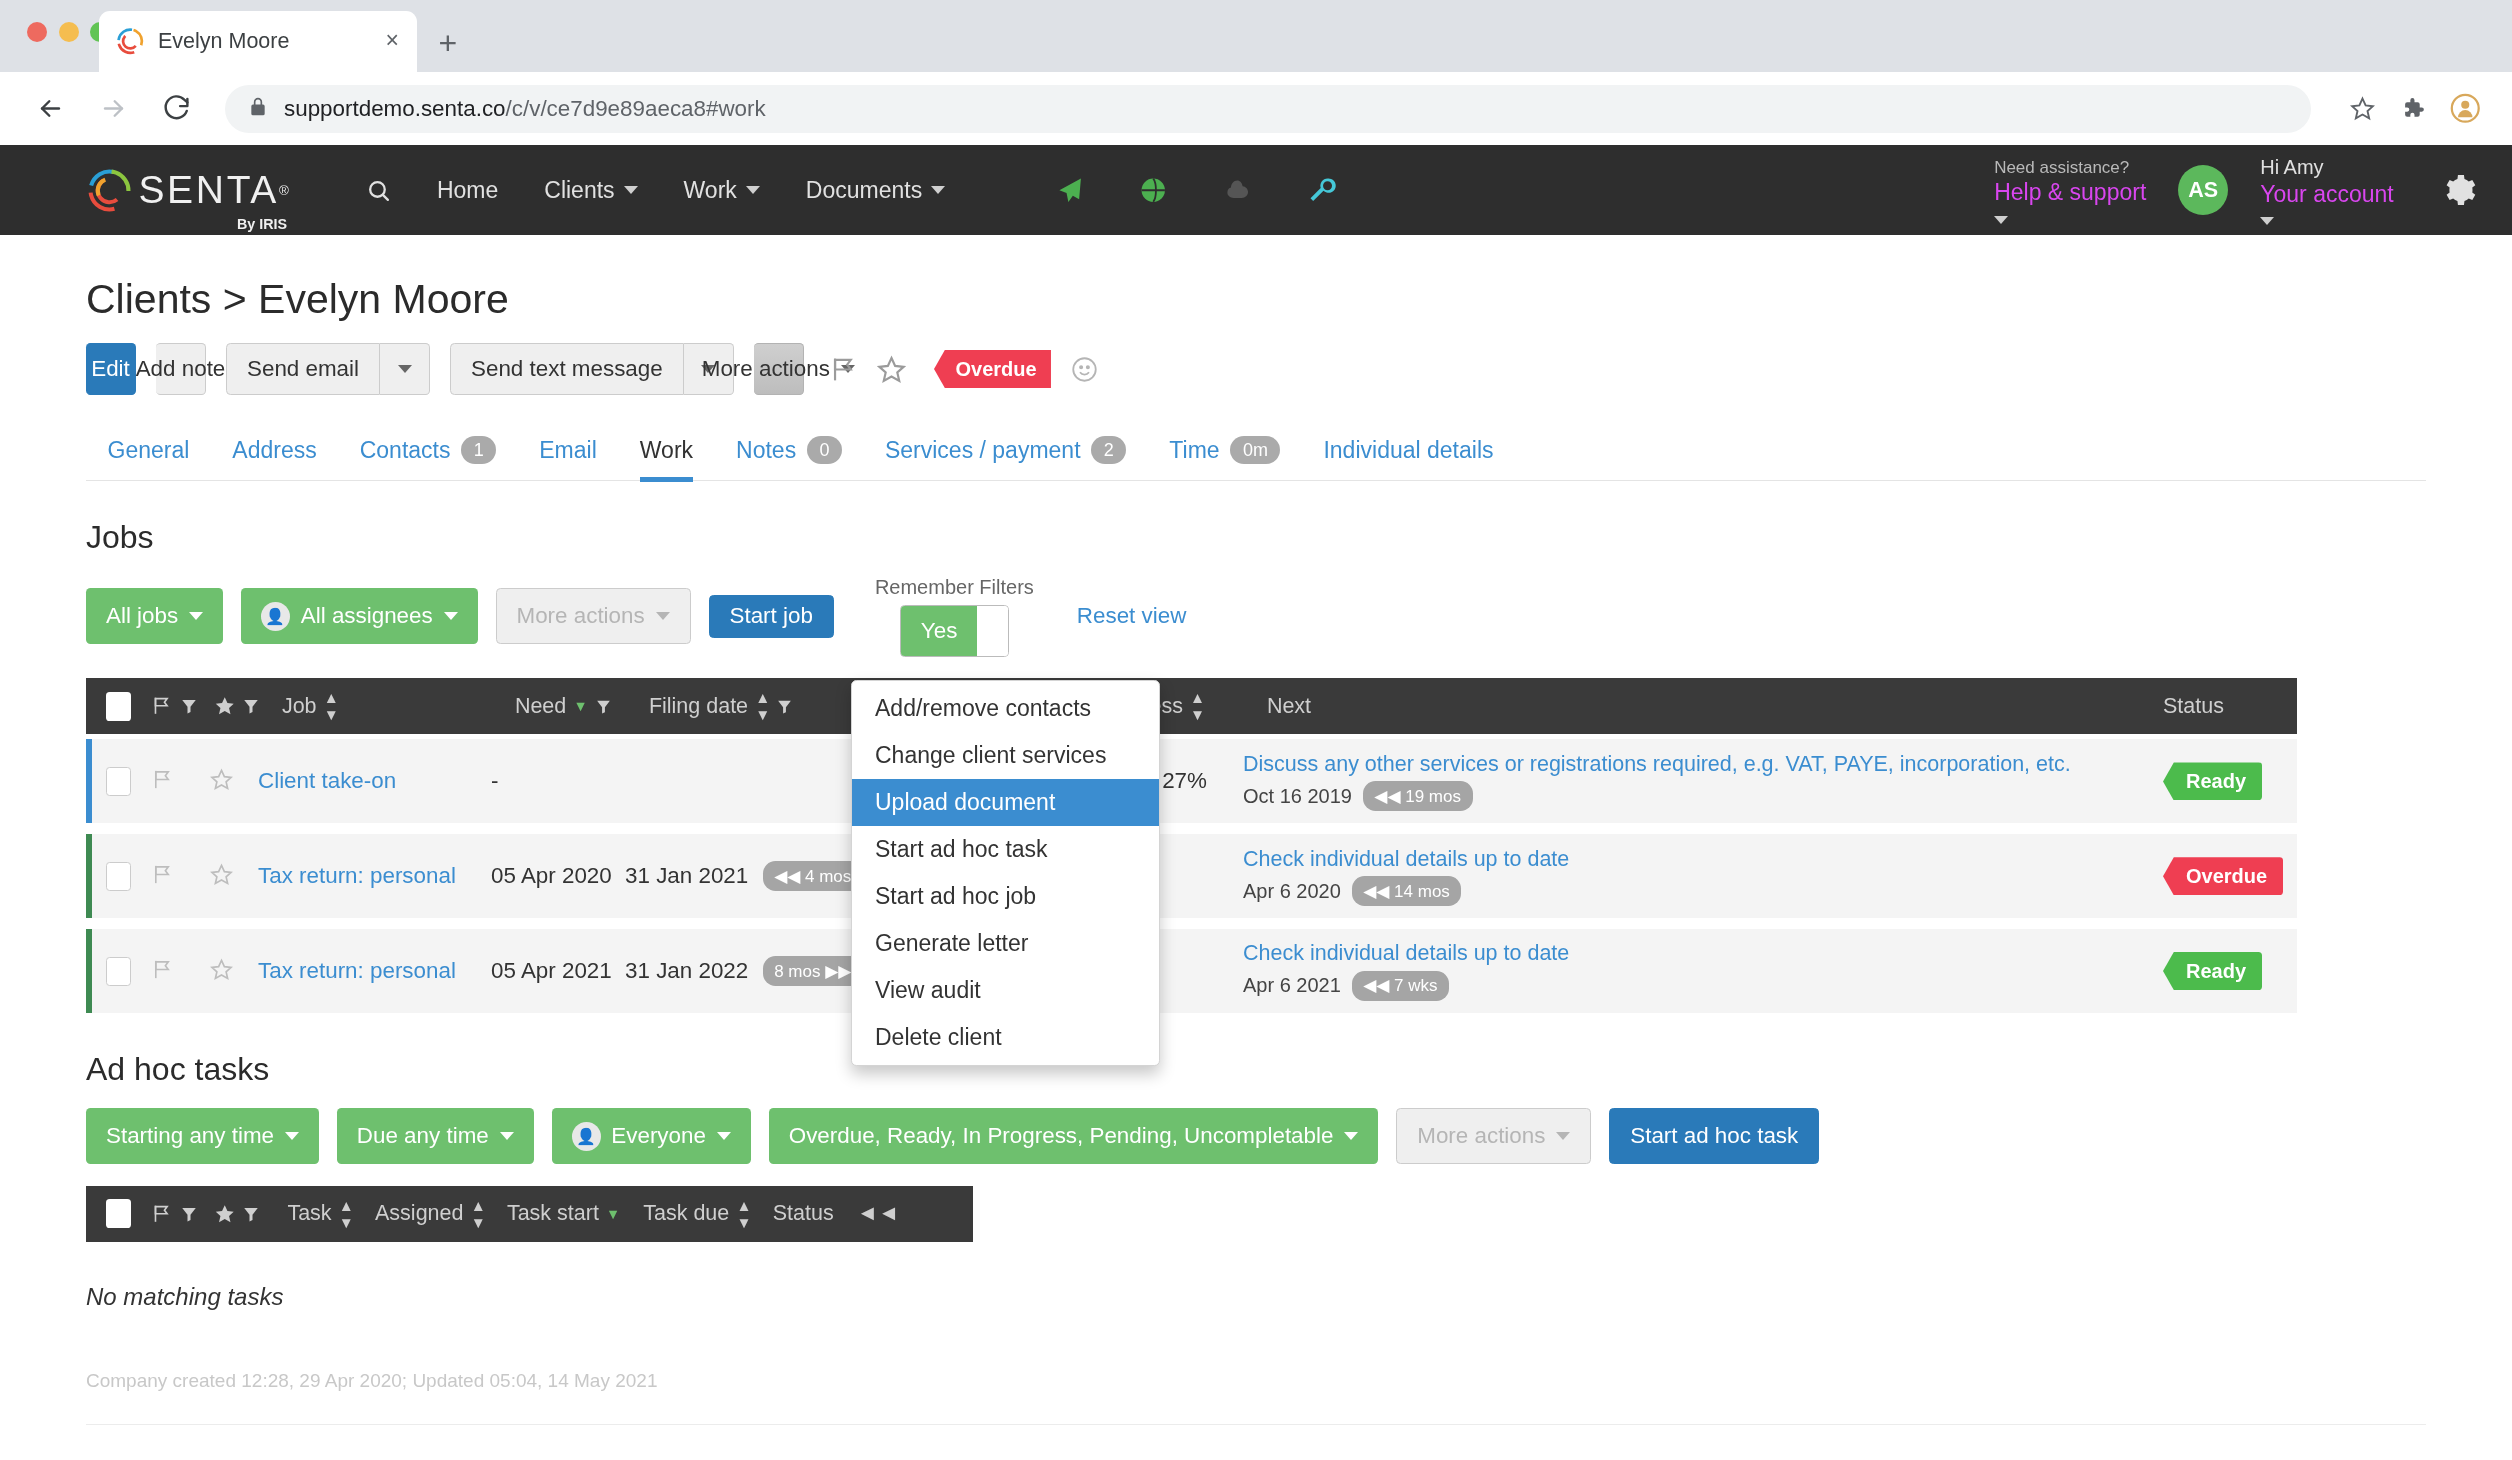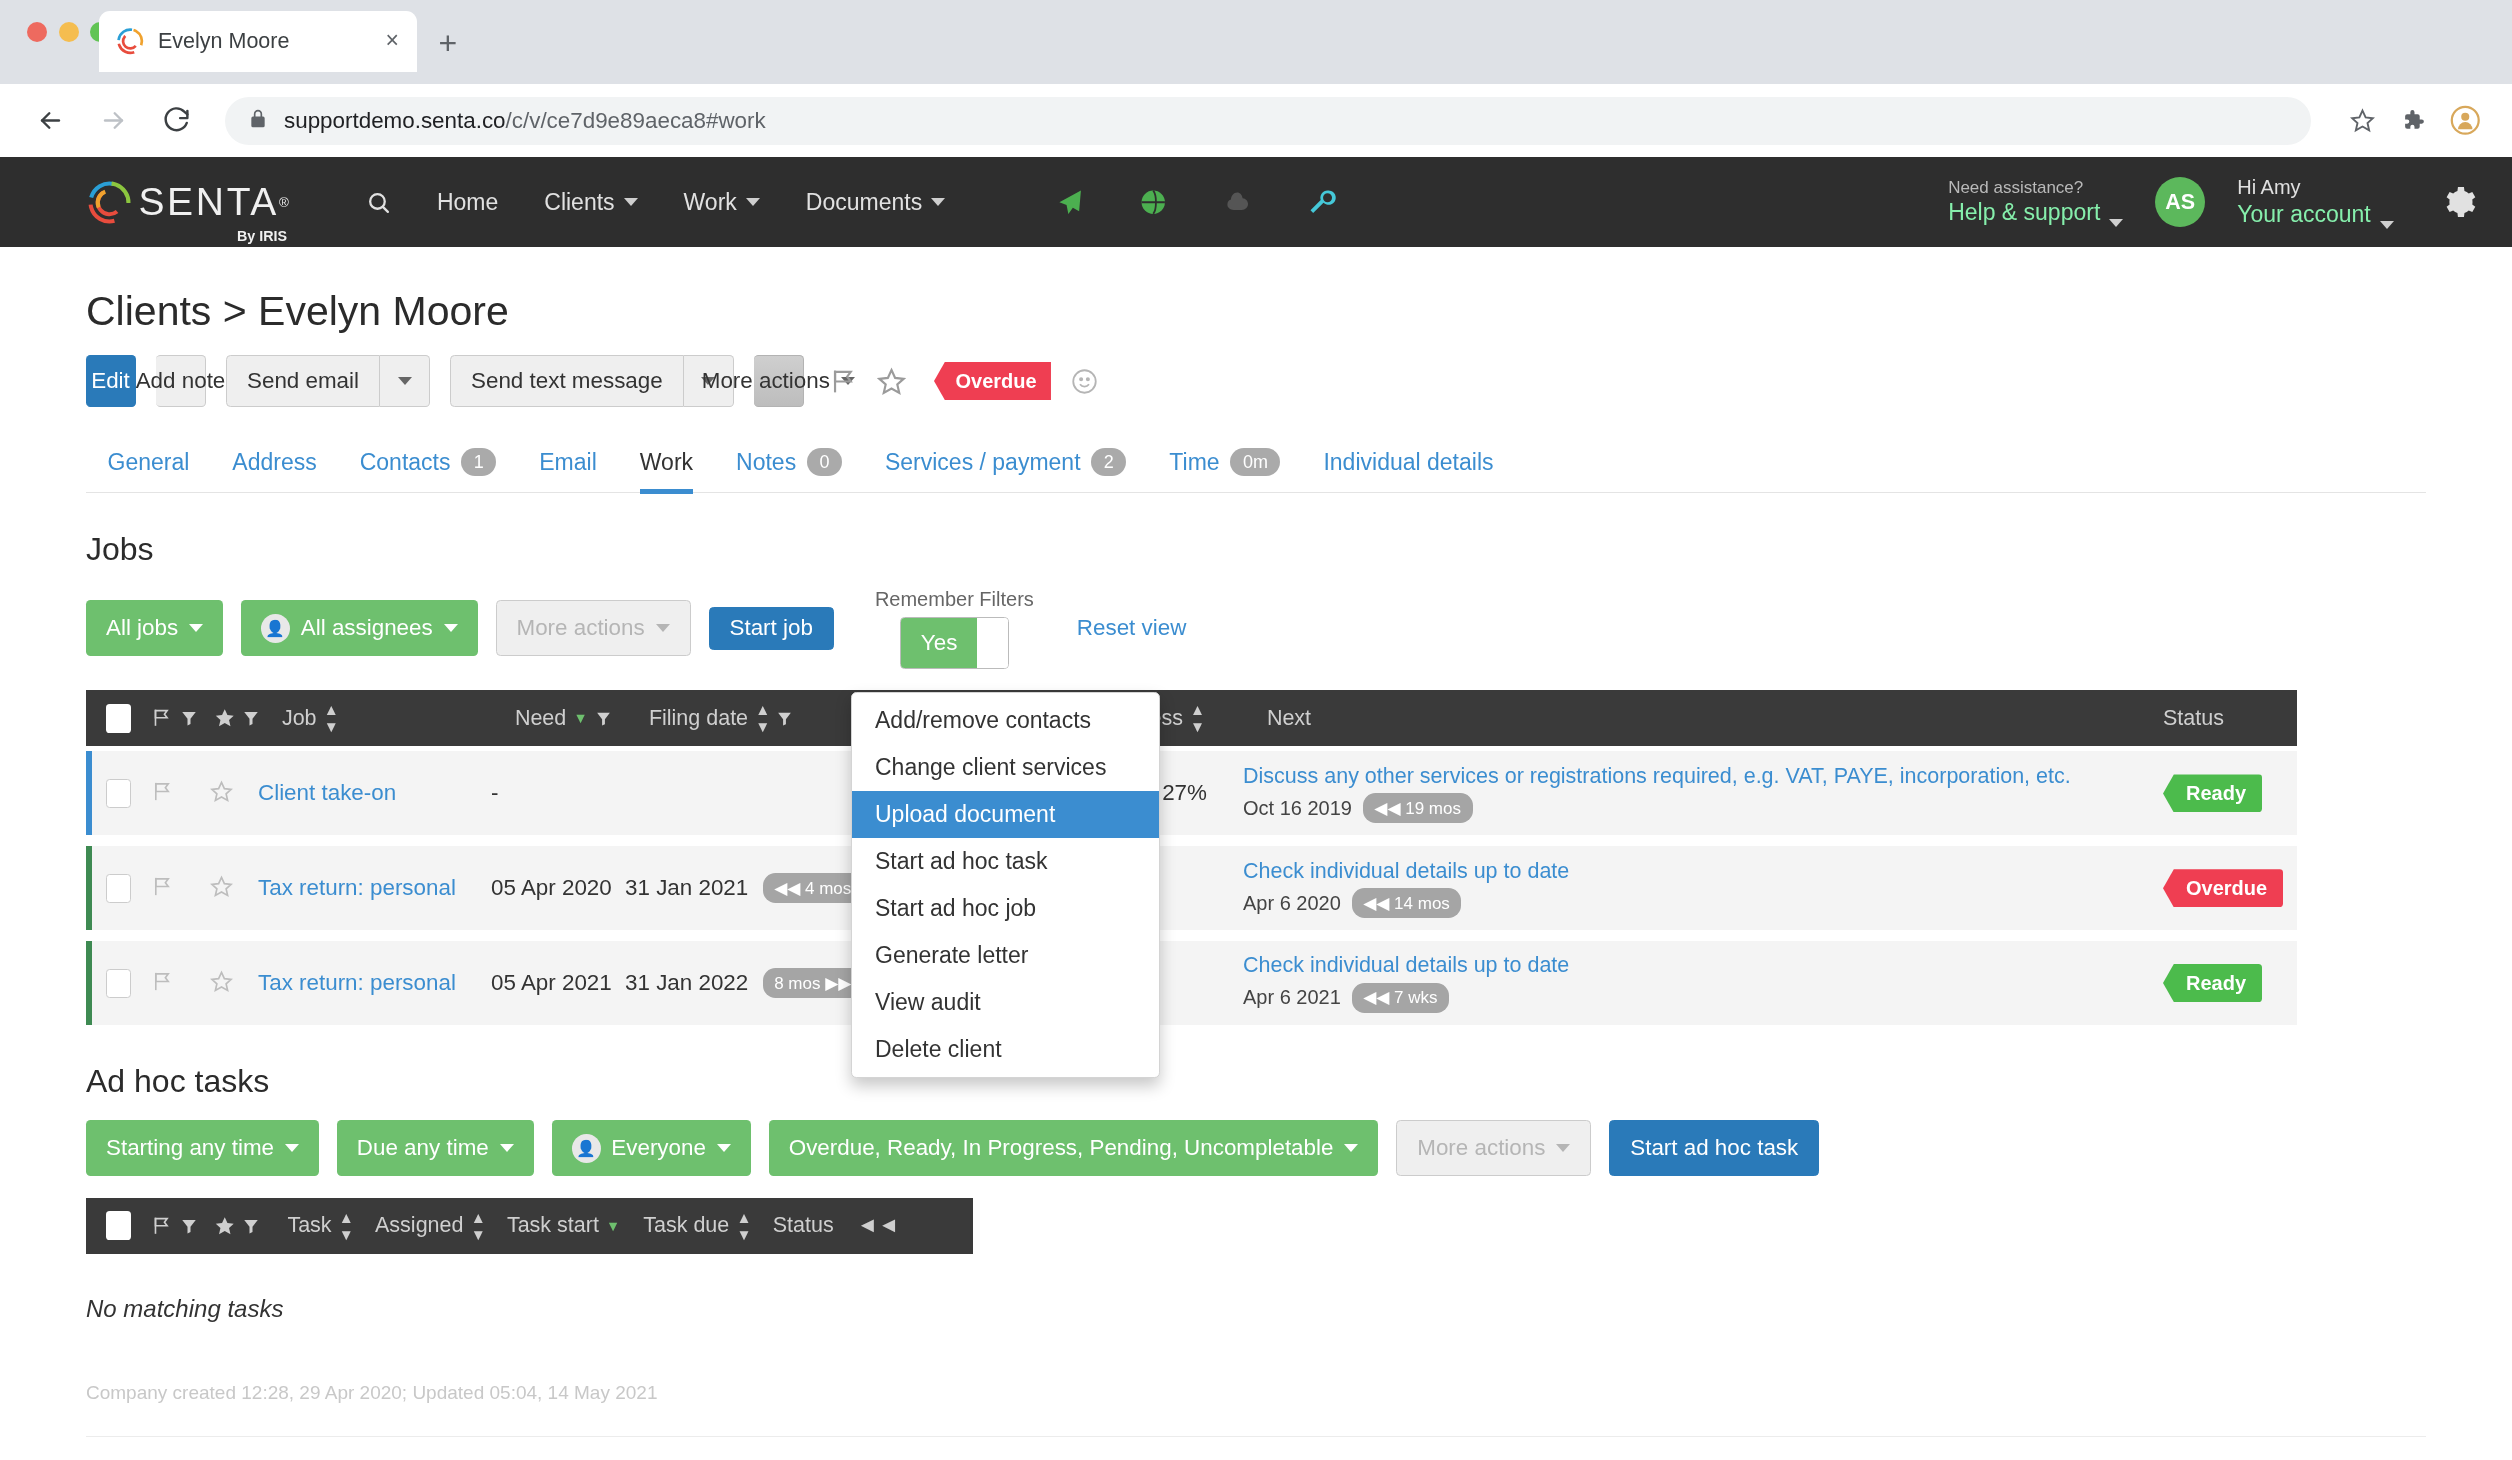--- a/index.html
+++ b/index.html
@@ -5,21 +5,21 @@
   * { box-sizing: border-box; }
   html, body { margin:0; padding:0; }
   body {
     width: 2512px; height: 1460px;
     font-family: "Liberation Sans", sans-serif;
     background: #ffffff;
     overflow: hidden;
   }
 
   
-  .browser-chrome { background:#dee1e6; height:84px; position:relative;text-align:center; }
+  .browser-chrome { background:#dee1e6; height:72px; position:relative;text-align:center; }
   .traffic { position:absolute; left:27px; top:21.5px; display:flex; gap:11.6px; }
   .dot { width:20px; height:20px; border-radius:50%; }
   .dot.red{background:#ee6a5f;} .dot.yellow{background:#f5bd4f;} .dot.green{background:#61c454;}
   .tabstrip { position:absolute; left:99px; top:10.8px; display:flex; align-items:flex-end; }
   .tab {
     width:318px; height:61px; background:#fff; border-radius:10.8px 10.8px 0 0;
     display:flex; align-items:center; padding:0 16px; position:relative;
   }
   .tab-fav { width:30.5px; height:30.5px; flex:0 0 30.5px; margin-right:12.5px; }
   .tab-title { font-size:21.5px; color:#3c4043; white-space:nowrap; overflow:hidden; }
@@ -51,21 +51,21 @@
   .nav-link {
     font-size:23px; color:#e1e1e1; padding:0 23px; white-space:nowrap; cursor:pointer;
     display:flex; align-items:center; gap:9px;
   }
   .caret { width:0; height:0; border-left:7.2px solid transparent; border-right:7.2px solid transparent; border-top:8px solid #cfcfcf; display:inline-block; }
   .hdr-icons { display:flex; align-items:center; gap:43px; margin-left:81px; }
   .hdr-icon { width:41px; height:41px; display:flex; align-items:center; justify-content:center; cursor:pointer; }
   .hdr-right { margin-left:auto; display:flex; align-items:center; gap:32px; }
   .help-block { text-align:left; line-height:1.25; cursor:pointer; }
   .help-small { font-size:17px; color:#b9b9b9; }
-  .help-main { font-size:23px; color:#86efac; display:flex; align-items:flex-end; gap:9px; }
+  .help-main { font-size:23px; color:#d946ef; display:flex; align-items:flex-start; gap:9px;flex-direction:column; }
   .avatar {
     width:50px; height:50px; border-radius:50%; background:#5cb85c; color:#fff;
     display:flex; align-items:center; justify-content:center; font-size:21.5px; font-weight:bold;
   }
   .acct-block { line-height:1.25; cursor:pointer; }
   .gear-btn { width:45px; height:45px; display:flex; align-items:center; justify-content:center; margin-left:10.8px; cursor:pointer; }
 
   
   .page { padding:0 86px; position:relative; }
   .page-title { font-size:41px; color:#2b2b2b; margin:41px 0 20px 0; font-weight:normal; }

